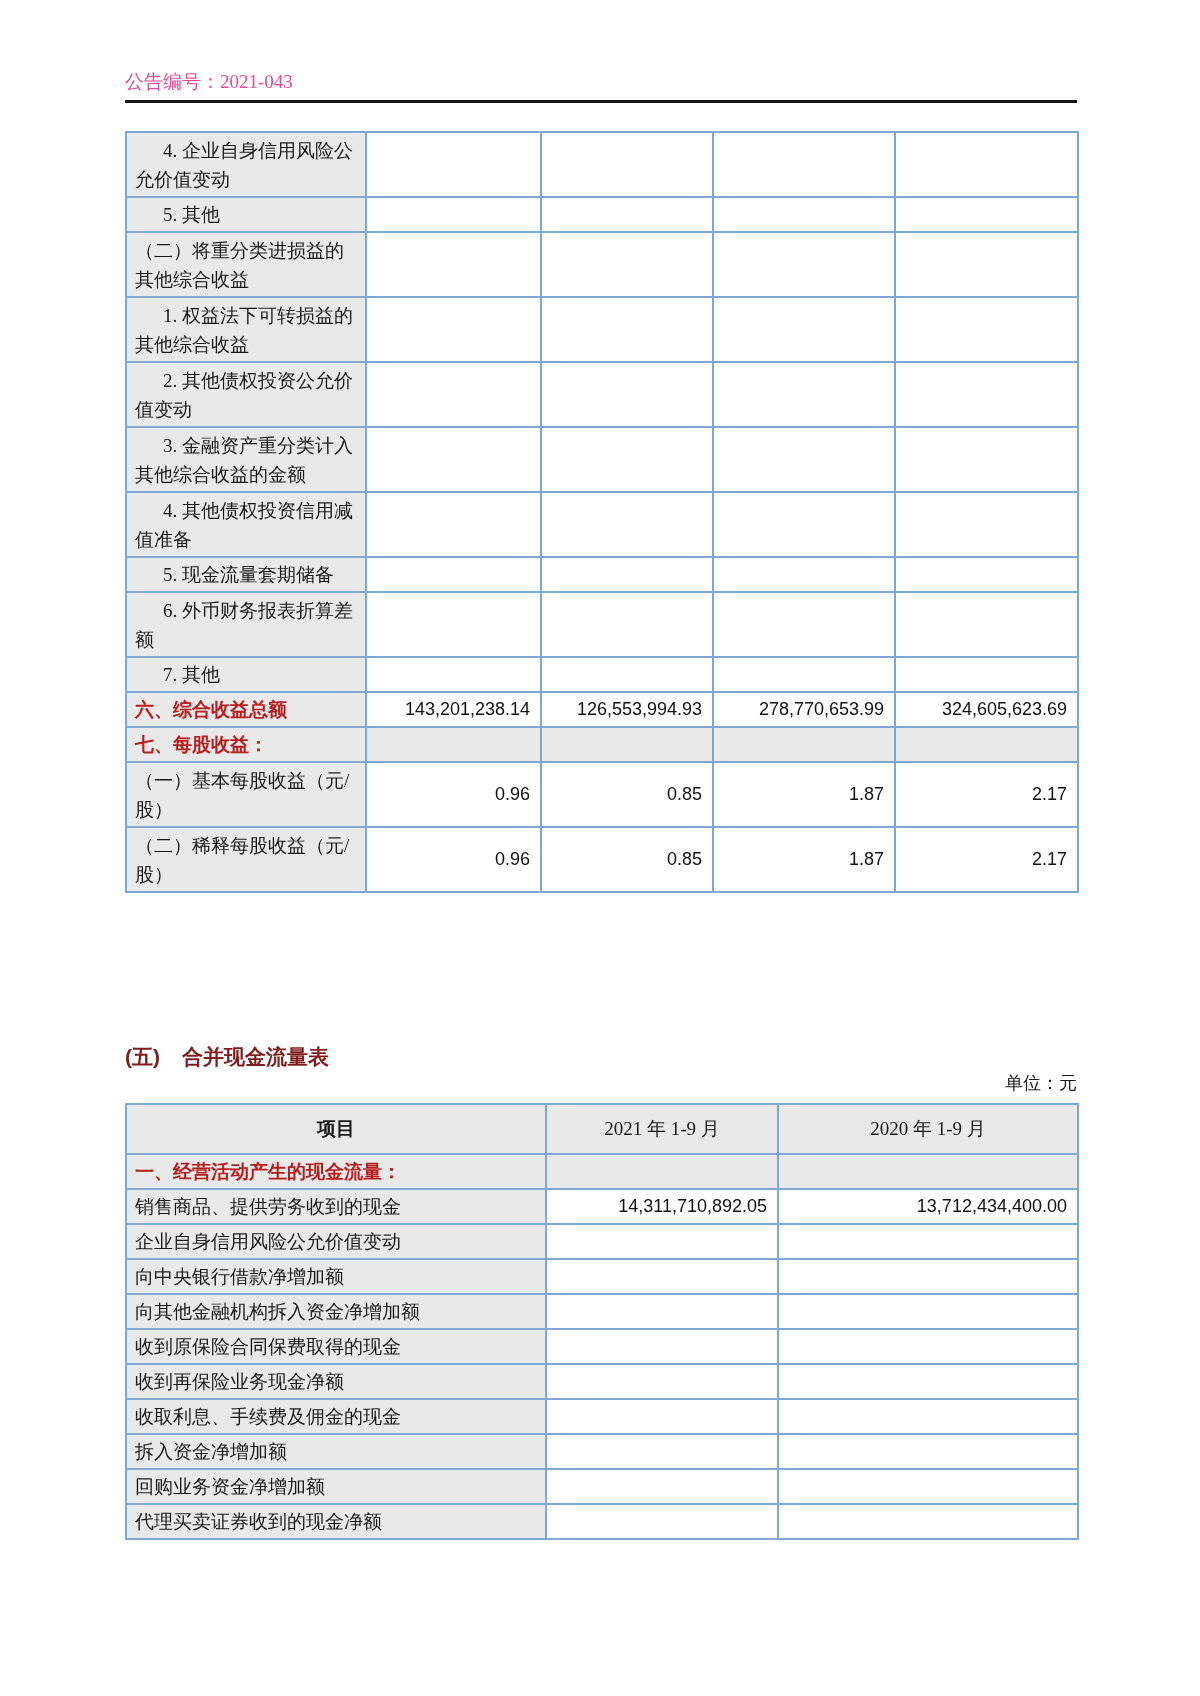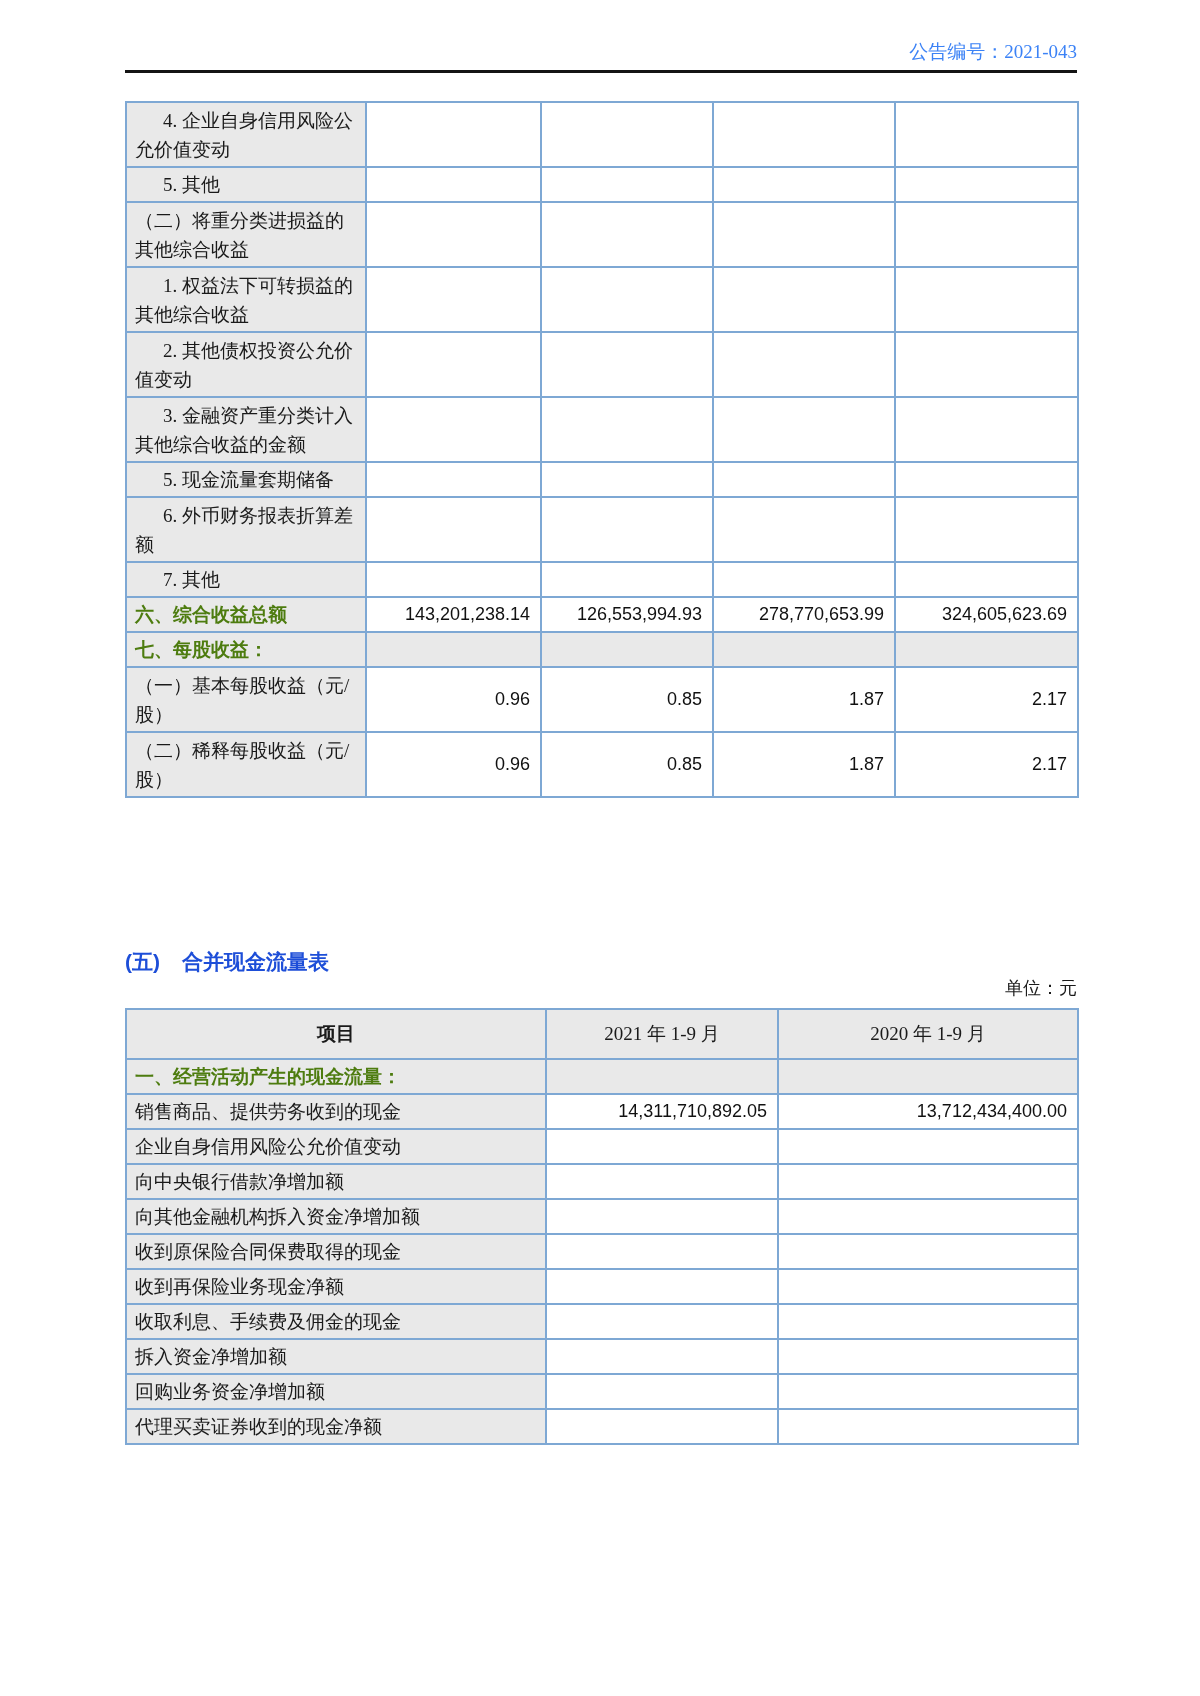--- a/index.html
+++ b/index.html
@@ -2,35 +2,35 @@
 <html><head>
 <meta charset="utf-8">
 <style>
   * { margin:0; padding:0; box-sizing:border-box; }
   html,body { background:#ffffff; }
   .page {
     position:relative; width:1200px; height:1696px; background:#ffffff;
     font-family:"Liberation Serif","DejaVu Serif",serif; color:#1a1a1a; overflow:hidden;
   }
   .content { margin:0 123px 0 125px; width:952px; }
-  .doc-header { padding-top:40px; text-align:right; font-size:19px; line-height:23px; color:#3b82f6; }
+  .doc-header { padding-top:70px; text-align:left; font-size:19px; line-height:23px; color:#ec4899; }
   .rule { margin-top:7px; border-top:3px solid #141414; }
 
   table.tbl { border-collapse:collapse; table-layout:fixed; width:952px; margin-top:28px; }
   table.tbl td, table.tbl th { border:2px solid #7EA8D4; overflow:hidden; }
   td.lbl { background:#E9E9E9; font-size:19px; line-height:29px; padding:2px 8px; text-align:left; }
   td.lbl.indent { text-indent:28px; }
   td.val { background:#ffffff; font-family:"Liberation Sans","DejaVu Sans",sans-serif;
            font-size:18px; text-align:right; padding:2px 10px 2px 6px; color:#111; }
   tr.h1 { height:30px; } tr.h2 { height:65px; }
-  tr.boldrow td.lbl { font-family:"Liberation Sans","DejaVu Sans",sans-serif; font-weight:bold; color:#4d7c0f; }
+  tr.boldrow td.lbl { font-family:"Liberation Sans","DejaVu Sans",sans-serif; font-weight:bold; color:#b91c1c; }
   tr.grayrow td.val { background:#E9E9E9; }
 
   .sec-heading { margin-top:150px; font-family:"Liberation Sans","DejaVu Sans",sans-serif;
-                 font-weight:bold; font-size:21px; color:#1d4ed8; }
+                 font-weight:bold; font-size:21px; color:#7f1d1d; }
   .sec-heading .sec-num { margin-right:22px; }
   .unit { text-align:right; margin-top:0; font-size:18px; }
 
   table.cash { margin-top:8px; }
   table.cash th { background:#E9E9E9; font-size:19px; font-weight:normal; 
                   height:50px; padding:2px 8px; }
   table.cash th.th-item { font-weight:bold; }
 </style>
 </head>
 <body>
@@ -82,20 +82,27 @@
           </tr>
           <tr class="h2">
             <td class="lbl indent">2. 其他债权投资公允价值变动</td>
             <td class="val"></td>
             <td class="val"></td>
             <td class="val"></td>
             <td class="val"></td>
           </tr>
           <tr class="h2">
             <td class="lbl indent">3. 金融资产重分类计入其他综合收益的金额</td>
+            <td class="val"></td>
+            <td class="val"></td>
+            <td class="val"></td>
+            <td class="val"></td>
+          </tr>
+          <tr class="h2">
+            <td class="lbl indent">4. 其他债权投资信用减值准备</td>
             <td class="val"></td>
             <td class="val"></td>
             <td class="val"></td>
             <td class="val"></td>
           </tr>
           <tr class="h1">
             <td class="lbl indent">5. 现金流量套期储备</td>
             <td class="val"></td>
             <td class="val"></td>
             <td class="val"></td>

